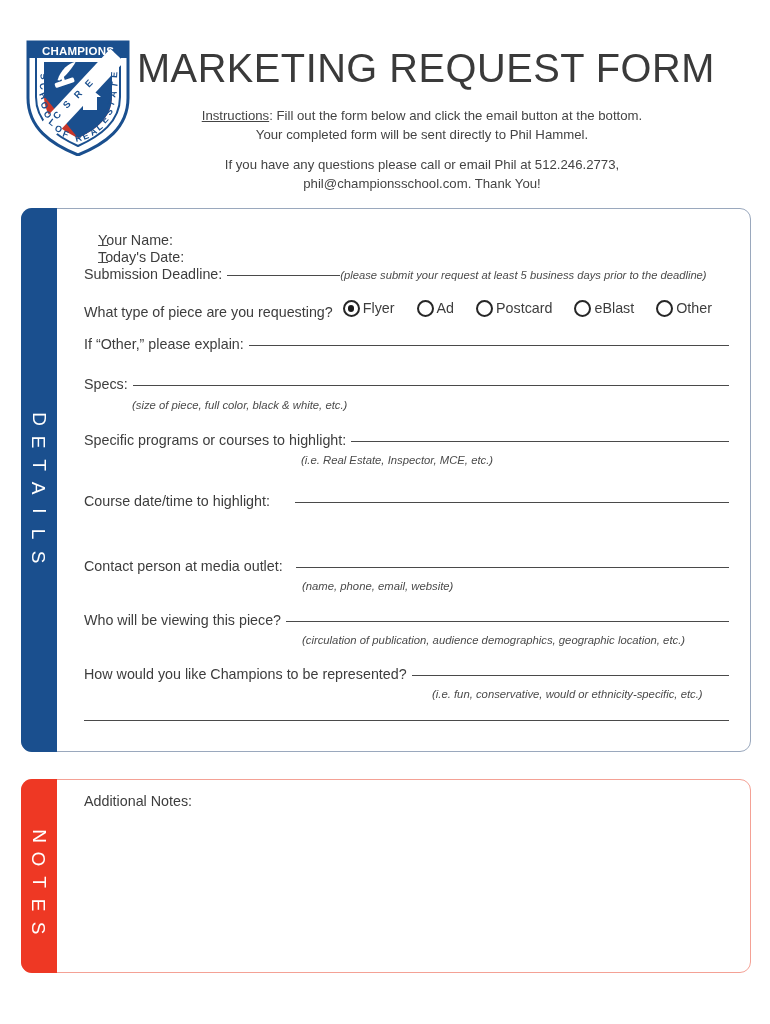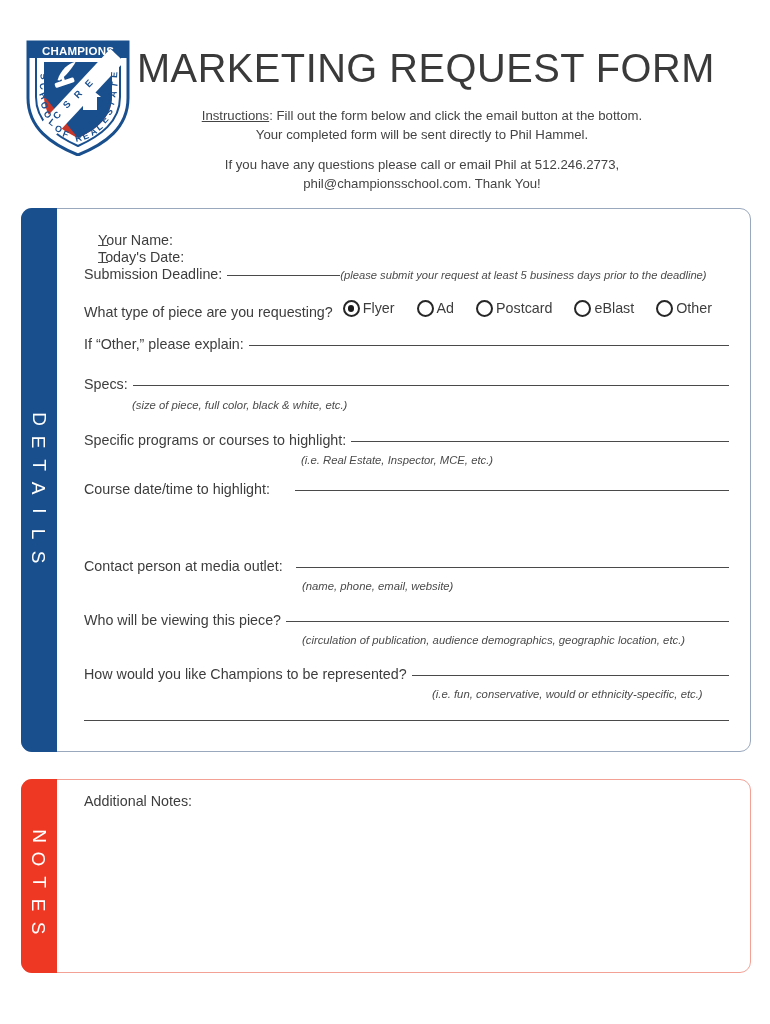--- a/index.html
+++ b/index.html
@@ -357,21 +357,21 @@
       <span class="rule"></span>
     </div>
     <div class="note" style="left:70px; top:191px;">(size of piece, full color, black &amp; white, etc.)</div>
 
     <div class="row" style="top:224px; width:645px;">
       <span class="lbl">Specific programs or courses to highlight:</span>
       <span class="rule"></span>
     </div>
     <div class="note" style="left:239px; top:246px;">(i.e. Real Estate, Inspector, MCE, etc.)</div>
 
-    <div class="row" style="top:273px; width:645px;gap:20px;">
+    <div class="row" style="top:285px; width:645px;gap:20px;">
       <span class="lbl">Course date/time to highlight:</span>
       <span class="rule"></span>
     </div>
 
 
     <div class="row" style="top:350px; width:645px;gap:8px;">
       <span class="lbl">Contact person at media outlet:</span>
       <span class="rule"></span>
     </div>
     <div class="note" style="left:240px; top:372px;text-align:right;">(name, phone, email, website)</div>

